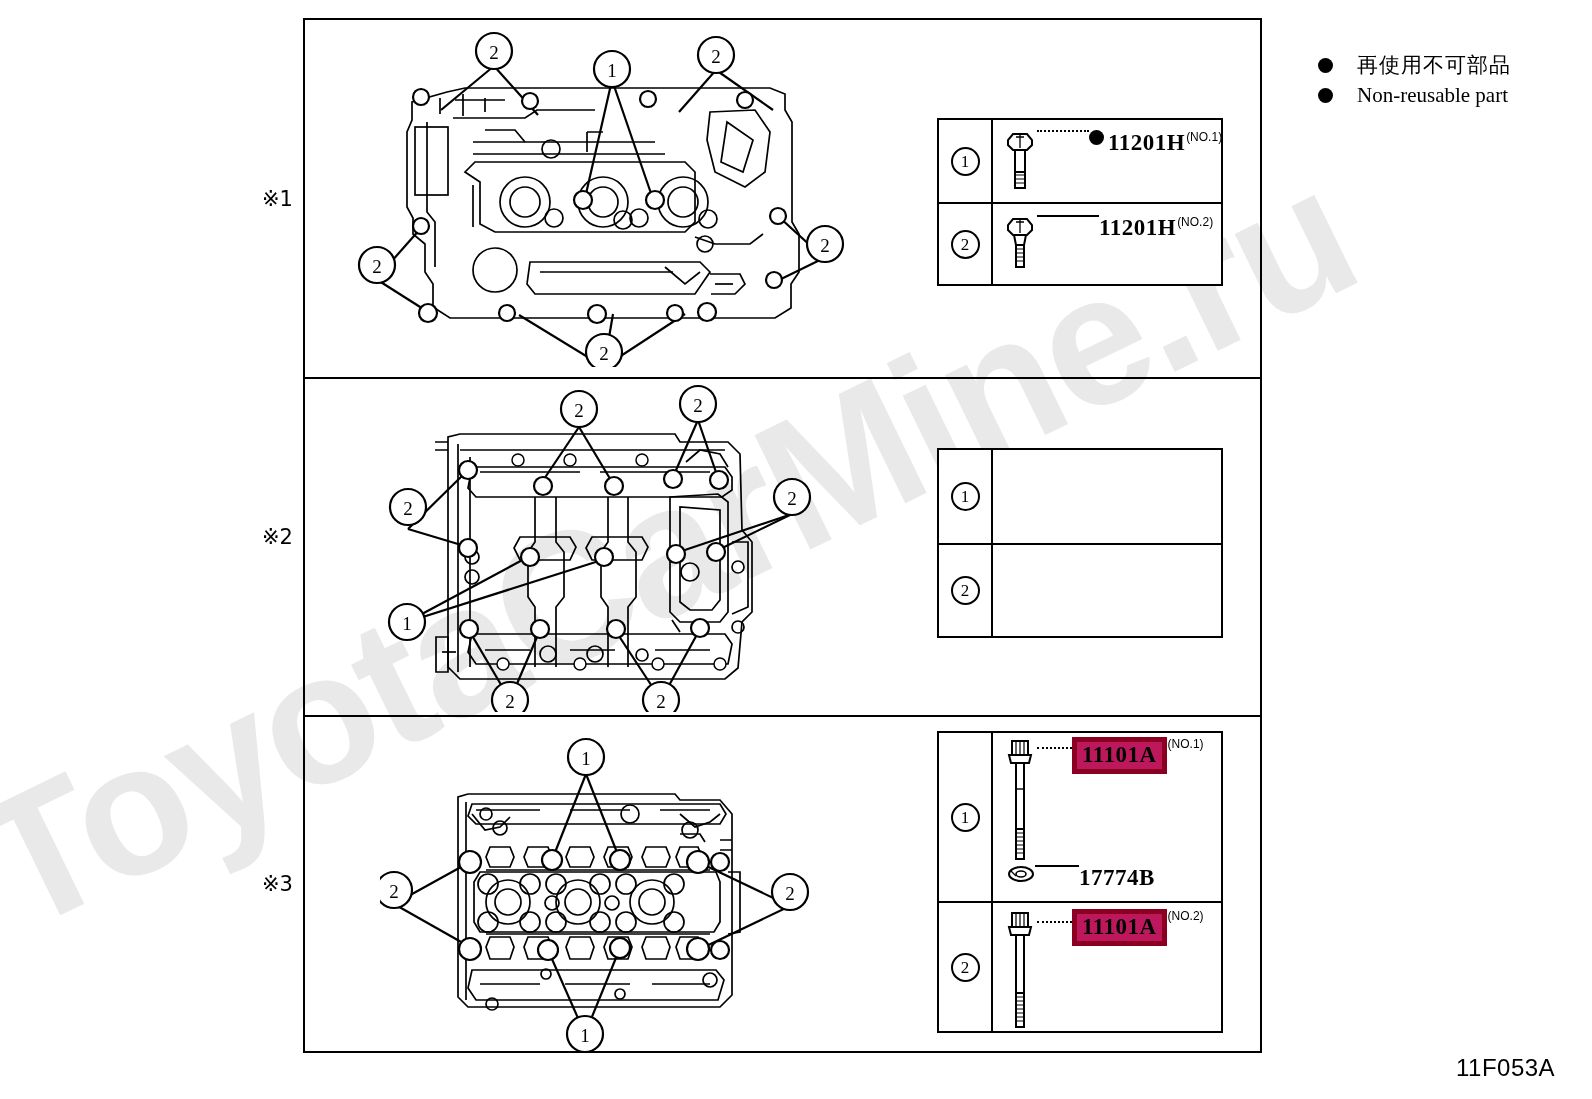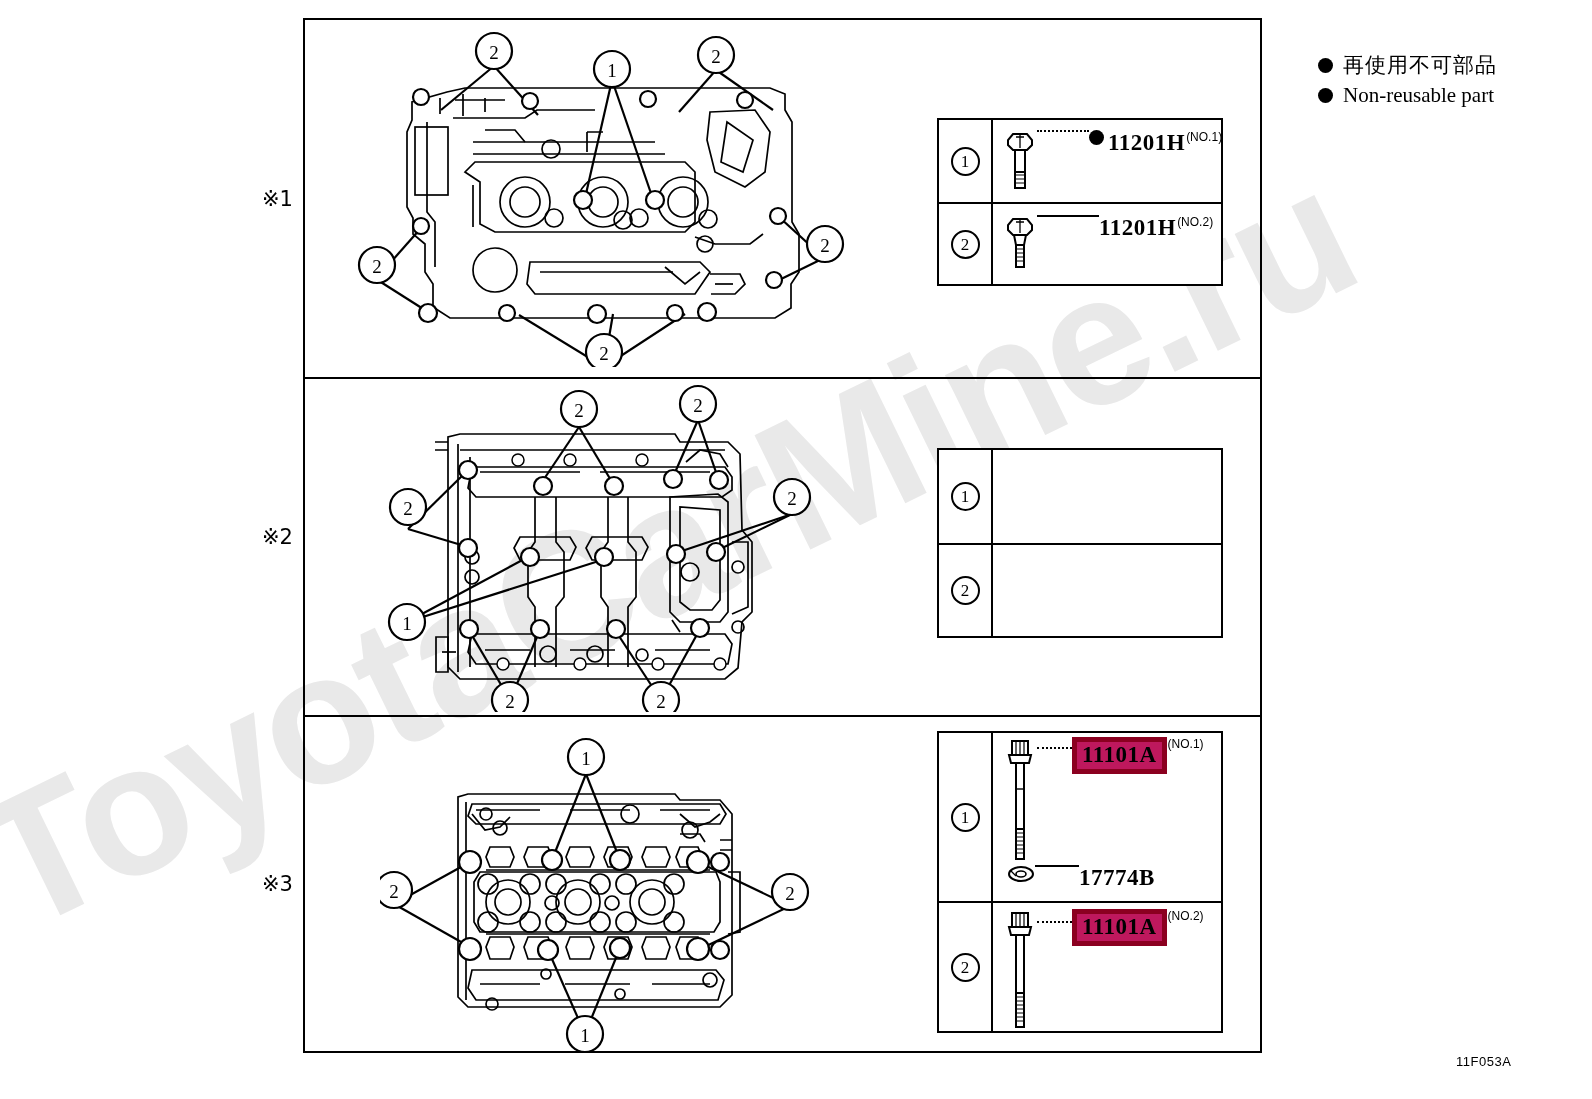--- a/index.html
+++ b/index.html
@@ -48,32 +48,32 @@
   }
   #mark1{left:262px;top:187px;}
   #mark2{left:262px;top:525px;}
   #mark3{left:262px;top:872px;}
 
   
   #legend{
     position:absolute;left:1318px;top:52px;z-index:6;
     line-height:1.28;
   }
-  .legend-row{display:flex;align-items:center;gap:10px;margin-bottom:3px;}
+  .legend-row{display:flex;align-items:center;gap:24px;margin-bottom:3px;}
   .legend-dot{
     width:15px;height:15px;border-radius:50%;
     background:#000;flex:0 0 auto;display:inline-block;
   }
   .legend-jp{font-size:21px;font-family:"DejaVu Sans",sans-serif;letter-spacing:1px;}
   .legend-en{font-size:21px;font-family:Liberation Serif, serif;letter-spacing:0px;}
 
   
   #figure-code{
     position:absolute;left:1456px;top:1054px;z-index:6;
-    font-size:13px;font-family:"Liberation Sans",sans-serif;
+    font-size:24px;font-family:"Liberation Sans",sans-serif;
     letter-spacing:0.5px;
   }
 
   
   .parts-table{
     position:absolute;z-index:7;background:#fff;
     border:2.5px solid #000;box-sizing:border-box;
   }
   #parts-table-1{left:937px;top:118px;width:286px;height:168px;}
   #parts-table-2{left:937px;top:448px;width:286px;height:190px;}

